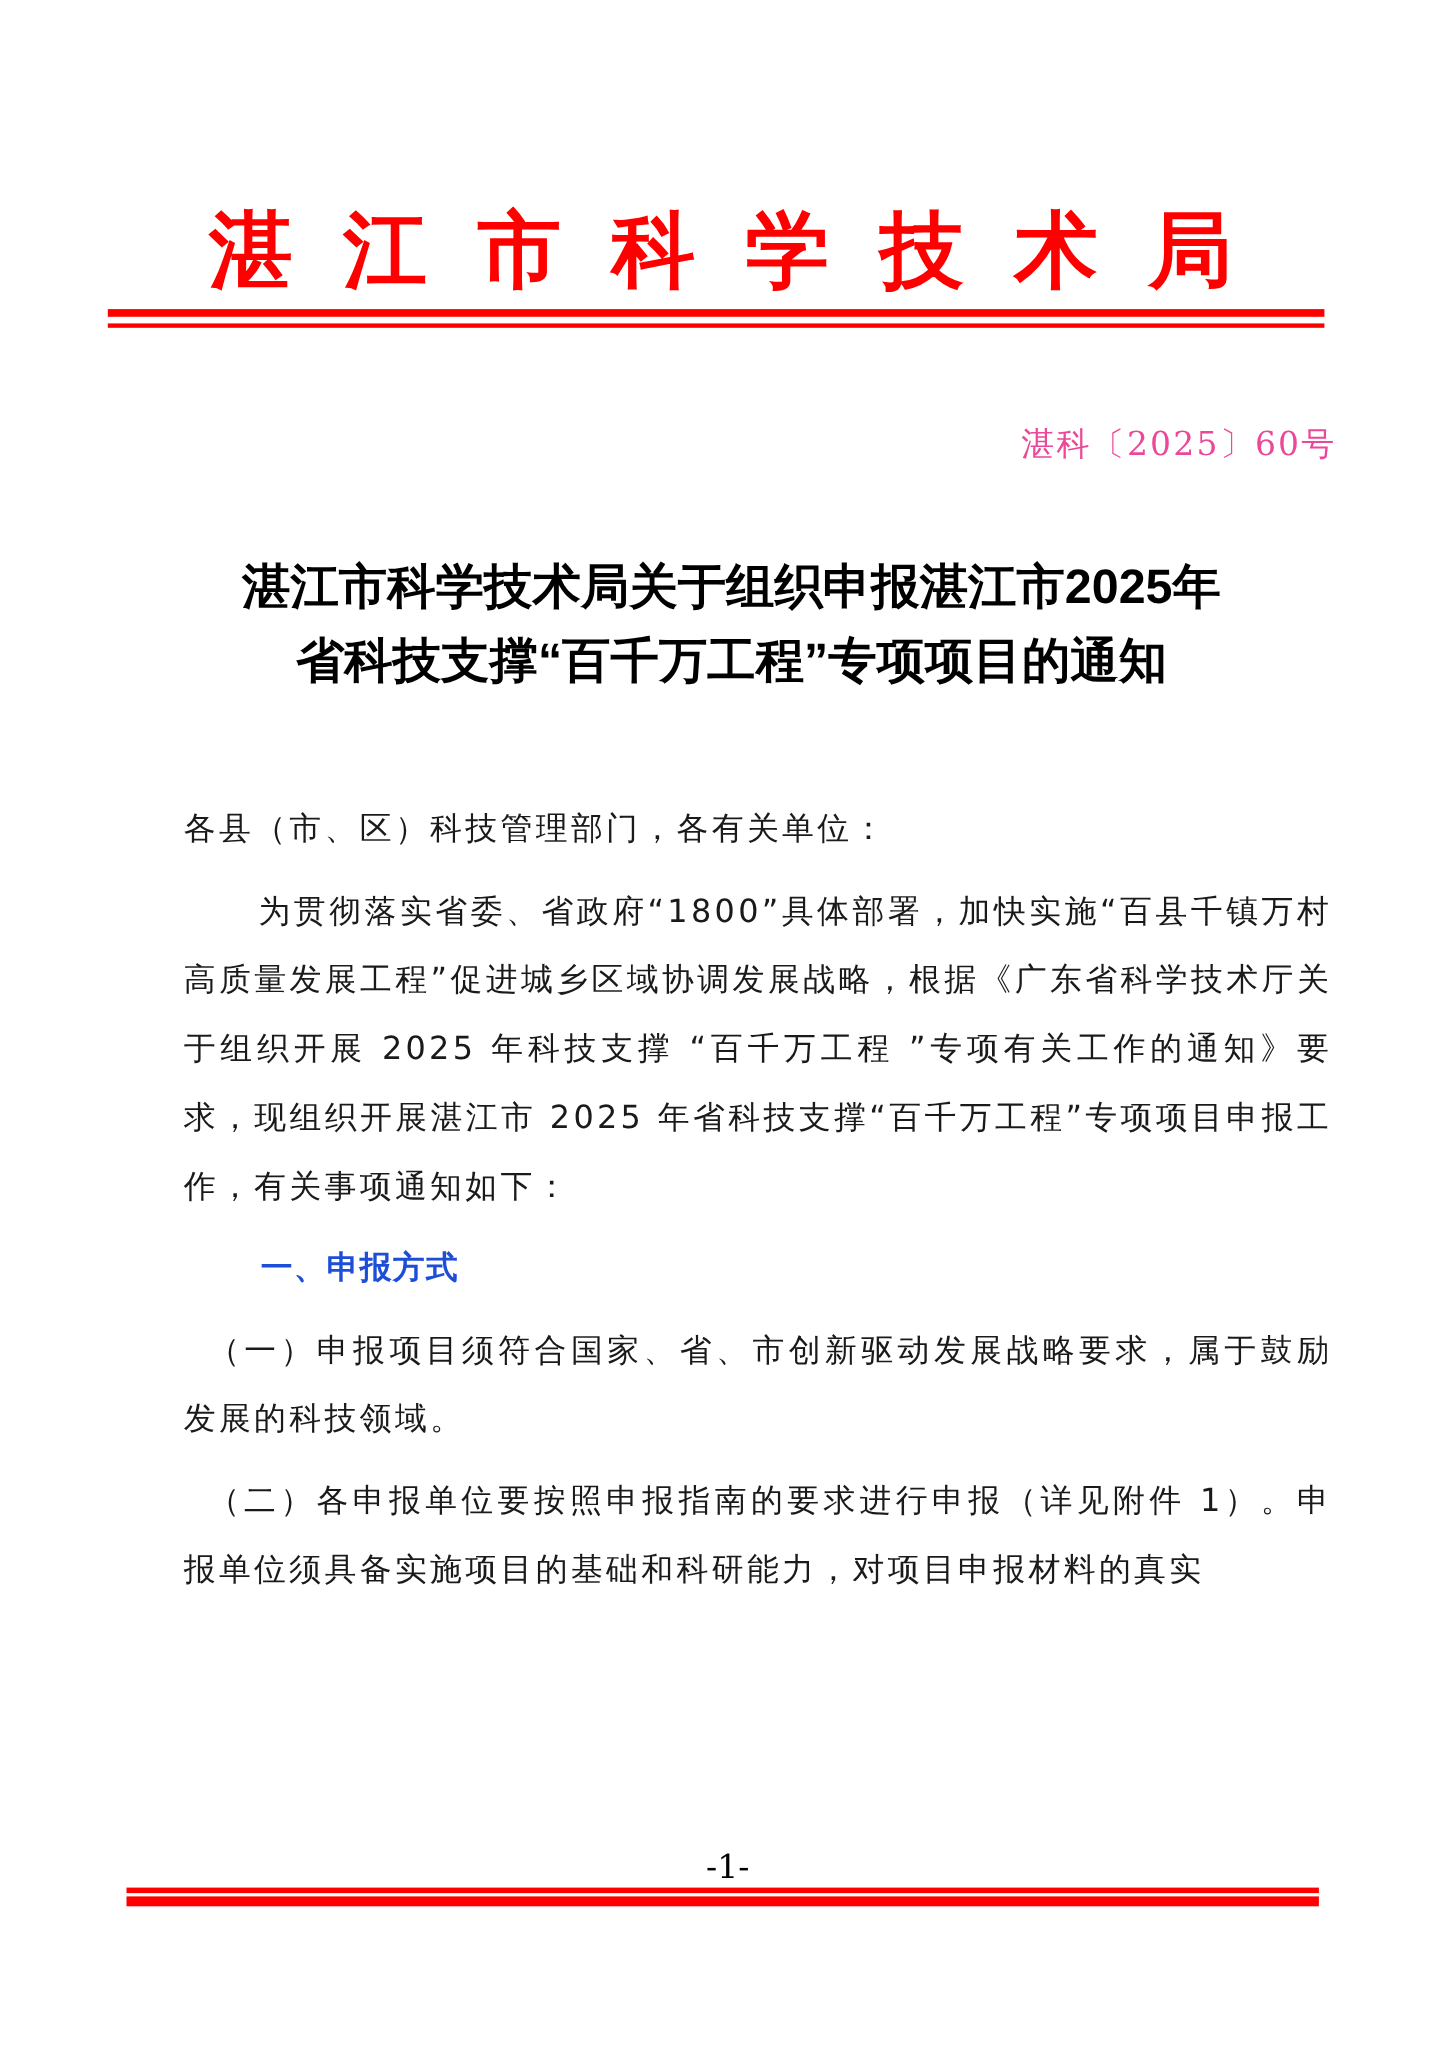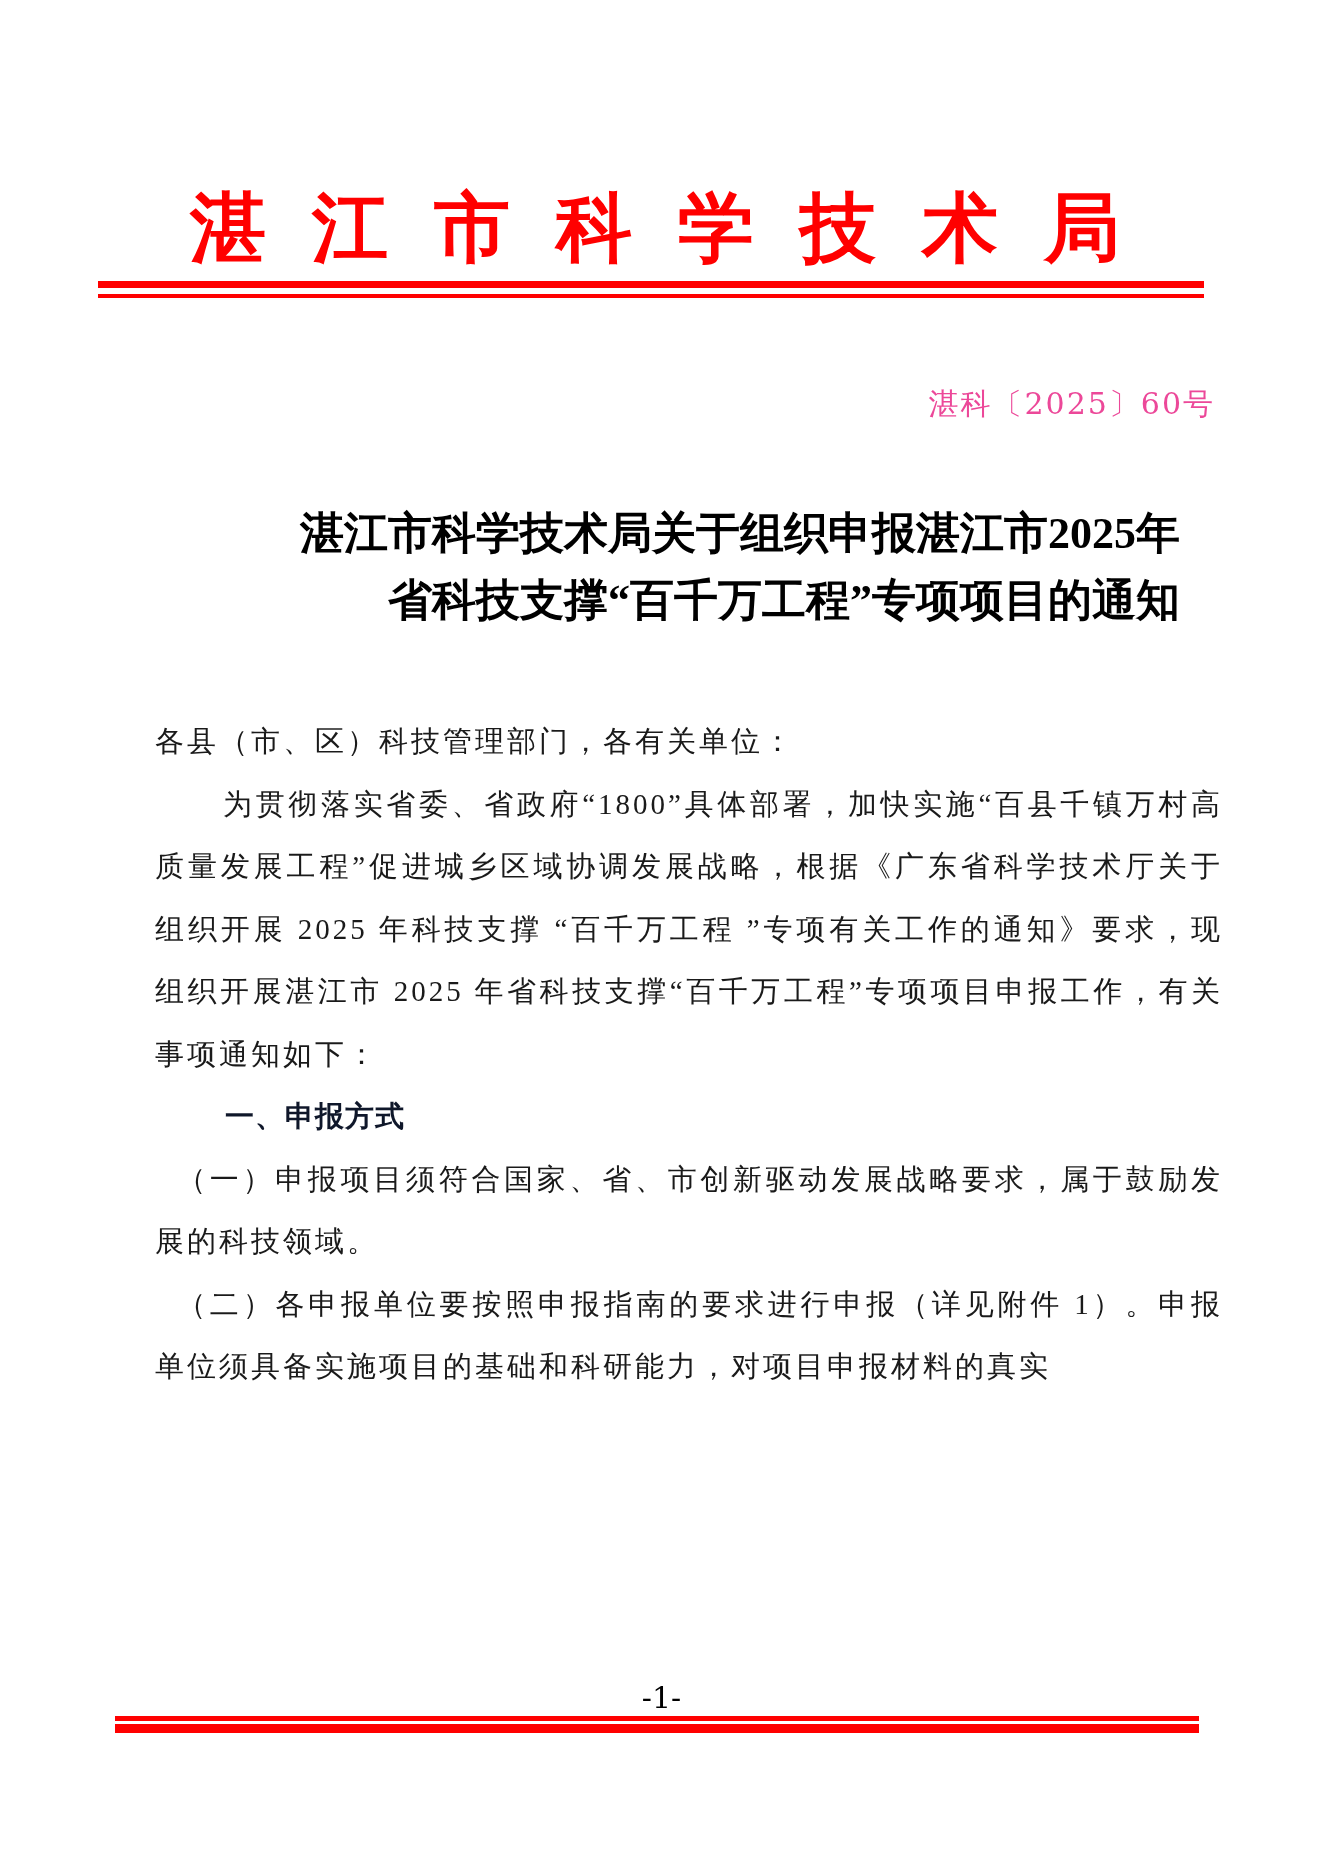--- a/index.html
+++ b/index.html
@@ -13,30 +13,30 @@
 
   .rule { position: absolute; background: #ff0000; }
   .top-thick { left: 98px; top: 281px; width: 1106px; height: 7px; }
   .top-thin  { left: 98px; top: 294px; width: 1106px; height: 4px; }
   .bot-thin  { left: 115px; top: 1716px; width: 1084px; height: 5px; }
   .bot-thick { left: 115px; top: 1724px; width: 1084px; height: 9px; }
 
   .doc-number { position: absolute; right: 108px; top: 384px; font-size: 30px;
                 letter-spacing: 2px; font-family: "DejaVu Serif", serif; color: #ec4899; }
 
-  .doc-title { position: absolute; left: 150px; width: 1030px; top: 500px; text-align: right;
+  .doc-title { position: absolute; left: 150px; width: 1030px; top: 500px; text-align: center;
                font-size: 44px; font-weight: bold; line-height: 67px; color: #000;
-               font-family: Liberation Serif, serif; }
+               font-family: Liberation Sans, sans-serif; }
 
   .body-text { position: absolute; left: 155px; top: 710px; width: 1068px;
                font-family: "DejaVu Sans", sans-serif; font-size: 29px; line-height: 62.5px;
                color: #1a1a1a; }
-  .body-text p { margin: 0; text-align: justify; text-align-last: left; letter-spacing: 3px; font-family: Liberation Serif, serif; }
+  .body-text p { margin: 12px; text-align: justify; text-align-last: left; letter-spacing: 3px; }
   .body-text p.indent { text-indent: 68px; }
-  .body-text p.heading { font-weight: bold; text-indent: 70px; letter-spacing: 1px; font-size: 29px; color: #0f172a; }
+  .body-text p.heading { font-weight: bold; text-indent: 70px; letter-spacing: 1px; font-size: 29px; color: #1d4ed8; }
   .body-text p.item { text-indent: 22px; }
 
   .page-number { position: absolute; left: 0; width: 1323px; top: 1680px; text-align: center;
                  font-size: 30px; font-family: "DejaVu Serif", serif; color: #000; }
 </style>
 </head>
 <body>
 
 <div class="header-title">
   <span>湛</span>

